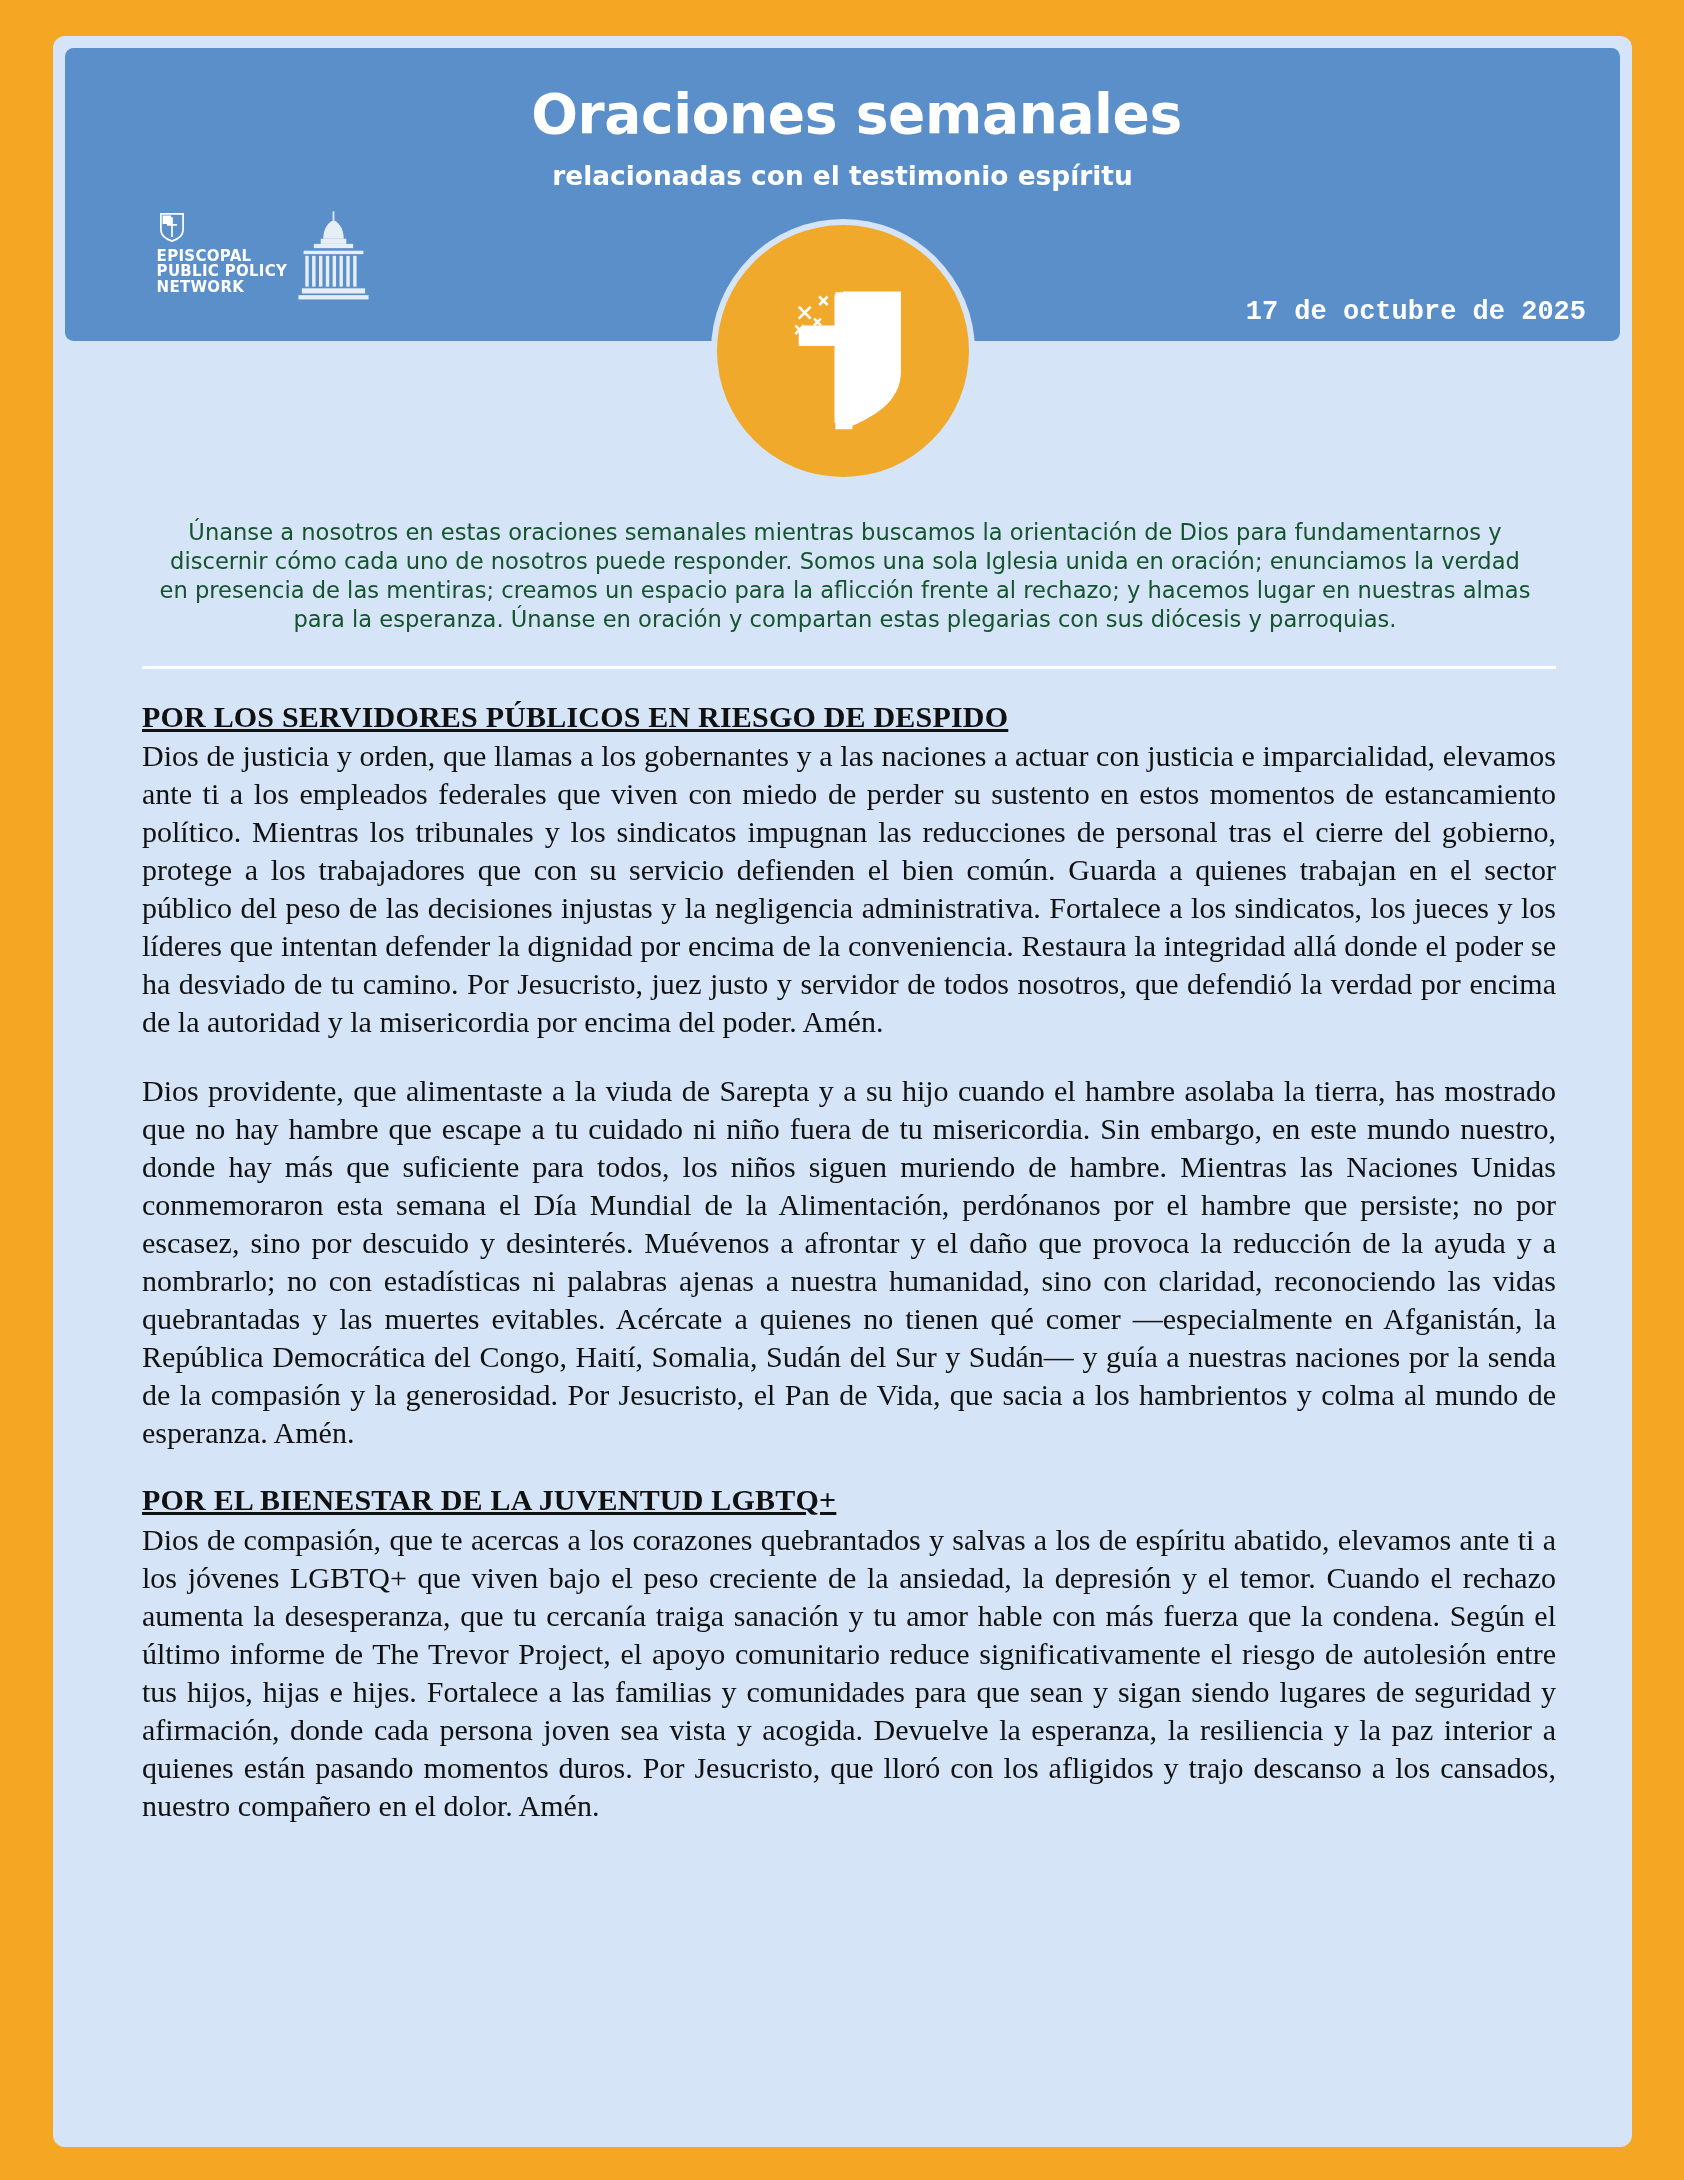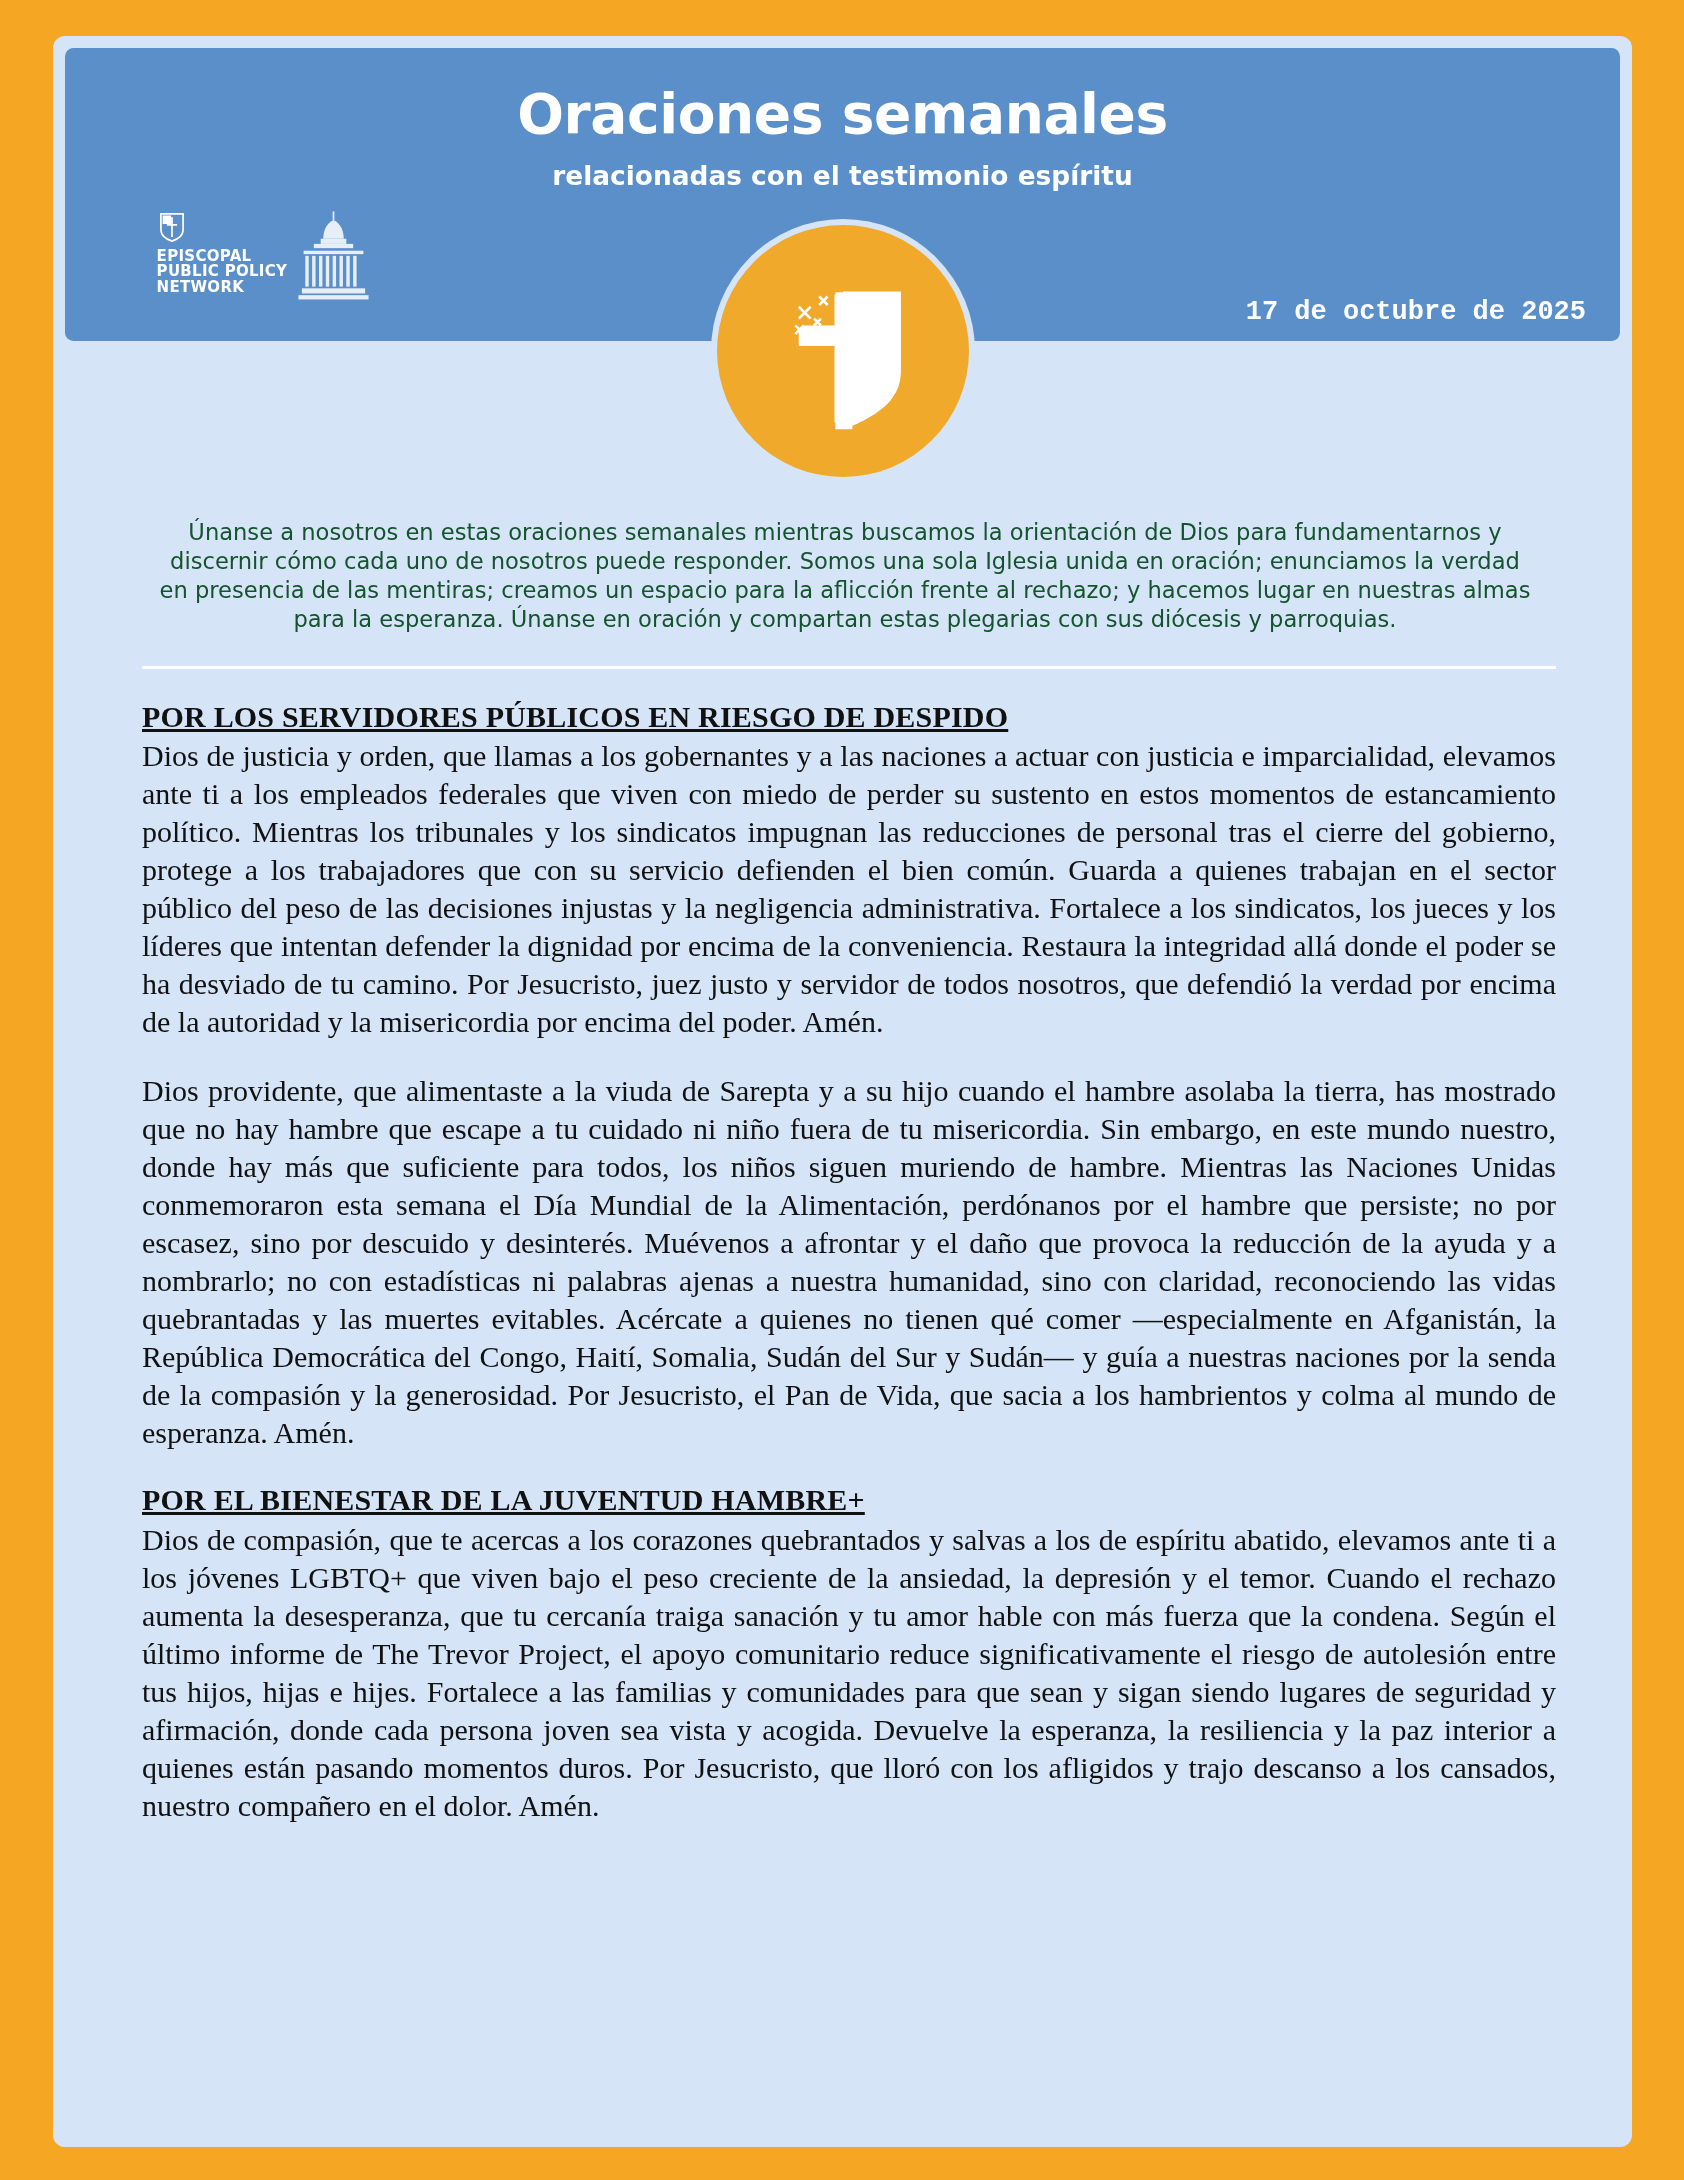--- a/index.html
+++ b/index.html
@@ -37,20 +37,21 @@
     position: absolute;
     left: 0;
     top: 34px;
     width: 100%;
     text-align: center;
     color: #ffffff;
     font-family: "DejaVu Sans", sans-serif;
     font-weight: bold;
     font-size: 55px;
     letter-spacing: -0.4px;
+    padding-left: 14px;
   }
   .subtitle {
     position: absolute;
     left: 0;
     top: 112px;
     width: 100%;
     text-align: center;
     color: #ffffff;
     font-family: "DejaVu Sans", sans-serif;
     font-weight: bold;
@@ -247,19 +248,19 @@
 
   <div class="prayers">
     <div class="prayer">
       <div class="prayer-heading">POR LOS SERVIDORES PÚBLICOS EN RIESGO DE DESPIDO</div>
       <div class="prayer-body">Dios de justicia y orden, que llamas a los gobernantes y a las naciones a actuar con justicia e imparcialidad, elevamos ante ti a los empleados federales que viven con miedo de perder su sustento en estos momentos de estancamiento político. Mientras los tribunales y los sindicatos impugnan las reducciones de personal tras el cierre del gobierno, protege a los trabajadores que con su servicio defienden el bien común. Guarda a quienes trabajan en el sector público del peso de las decisiones injustas y la negligencia administrativa. Fortalece a los sindicatos, los jueces y los líderes que intentan defender la dignidad por encima de la conveniencia. Restaura la integridad allá donde el poder se ha desviado de tu camino. Por Jesucristo, juez justo y servidor de todos nosotros, que defendió la verdad por encima de la autoridad y la misericordia por encima del poder. Amén.</div>
     </div>
     <div class="prayer">
       <div class="prayer-body">Dios providente, que alimentaste a la viuda de Sarepta y a su hijo cuando el hambre asolaba la tierra, has mostrado que no hay hambre que escape a tu cuidado ni niño fuera de tu misericordia. Sin embargo, en este mundo nuestro, donde hay más que suficiente para todos, los niños siguen muriendo de hambre. Mientras las Naciones Unidas conmemoraron esta semana el Día Mundial de la Alimentación, perdónanos por el hambre que persiste; no por escasez, sino por descuido y desinterés. Muévenos a afrontar y el daño que provoca la reducción de la ayuda y a nombrarlo; no con estadísticas ni palabras ajenas a nuestra humanidad, sino con claridad, reconociendo las vidas quebrantadas y las muertes evitables. Acércate a quienes no tienen qué comer —especialmente en Afganistán, la República Democrática del Congo, Haití, Somalia, Sudán del Sur y Sudán— y guía a nuestras naciones por la senda de la compasión y la generosidad. Por Jesucristo, el Pan de Vida, que sacia a los hambrientos y colma al mundo de esperanza. Amén.</div>
     </div>
     <div class="prayer">
-      <div class="prayer-heading">POR EL BIENESTAR DE LA JUVENTUD HAMBRE+</div>
+      <div class="prayer-heading">POR EL BIENESTAR DE LA JUVENTUD LGBTQ+</div>
       <div class="prayer-body">Dios de compasión, que te acercas a los corazones quebrantados y salvas a los de espíritu abatido, elevamos ante ti a los jóvenes LGBTQ+ que viven bajo el peso creciente de la ansiedad, la depresión y el temor. Cuando el rechazo aumenta la desesperanza, que tu cercanía traiga sanación y tu amor hable con más fuerza que la condena. Según el último informe de The Trevor Project, el apoyo comunitario reduce significativamente el riesgo de autolesión entre tus hijos, hijas e hijes. Fortalece a las familias y comunidades para que sean y sigan siendo lugares de seguridad y afirmación, donde cada persona joven sea vista y acogida. Devuelve la esperanza, la resiliencia y la paz interior a quienes están pasando momentos duros. Por Jesucristo, que lloró con los afligidos y trajo descanso a los cansados, nuestro compañero en el dolor. Amén.</div>
     </div>
   </div>
 
 </div>
 
 
 </body></html>

